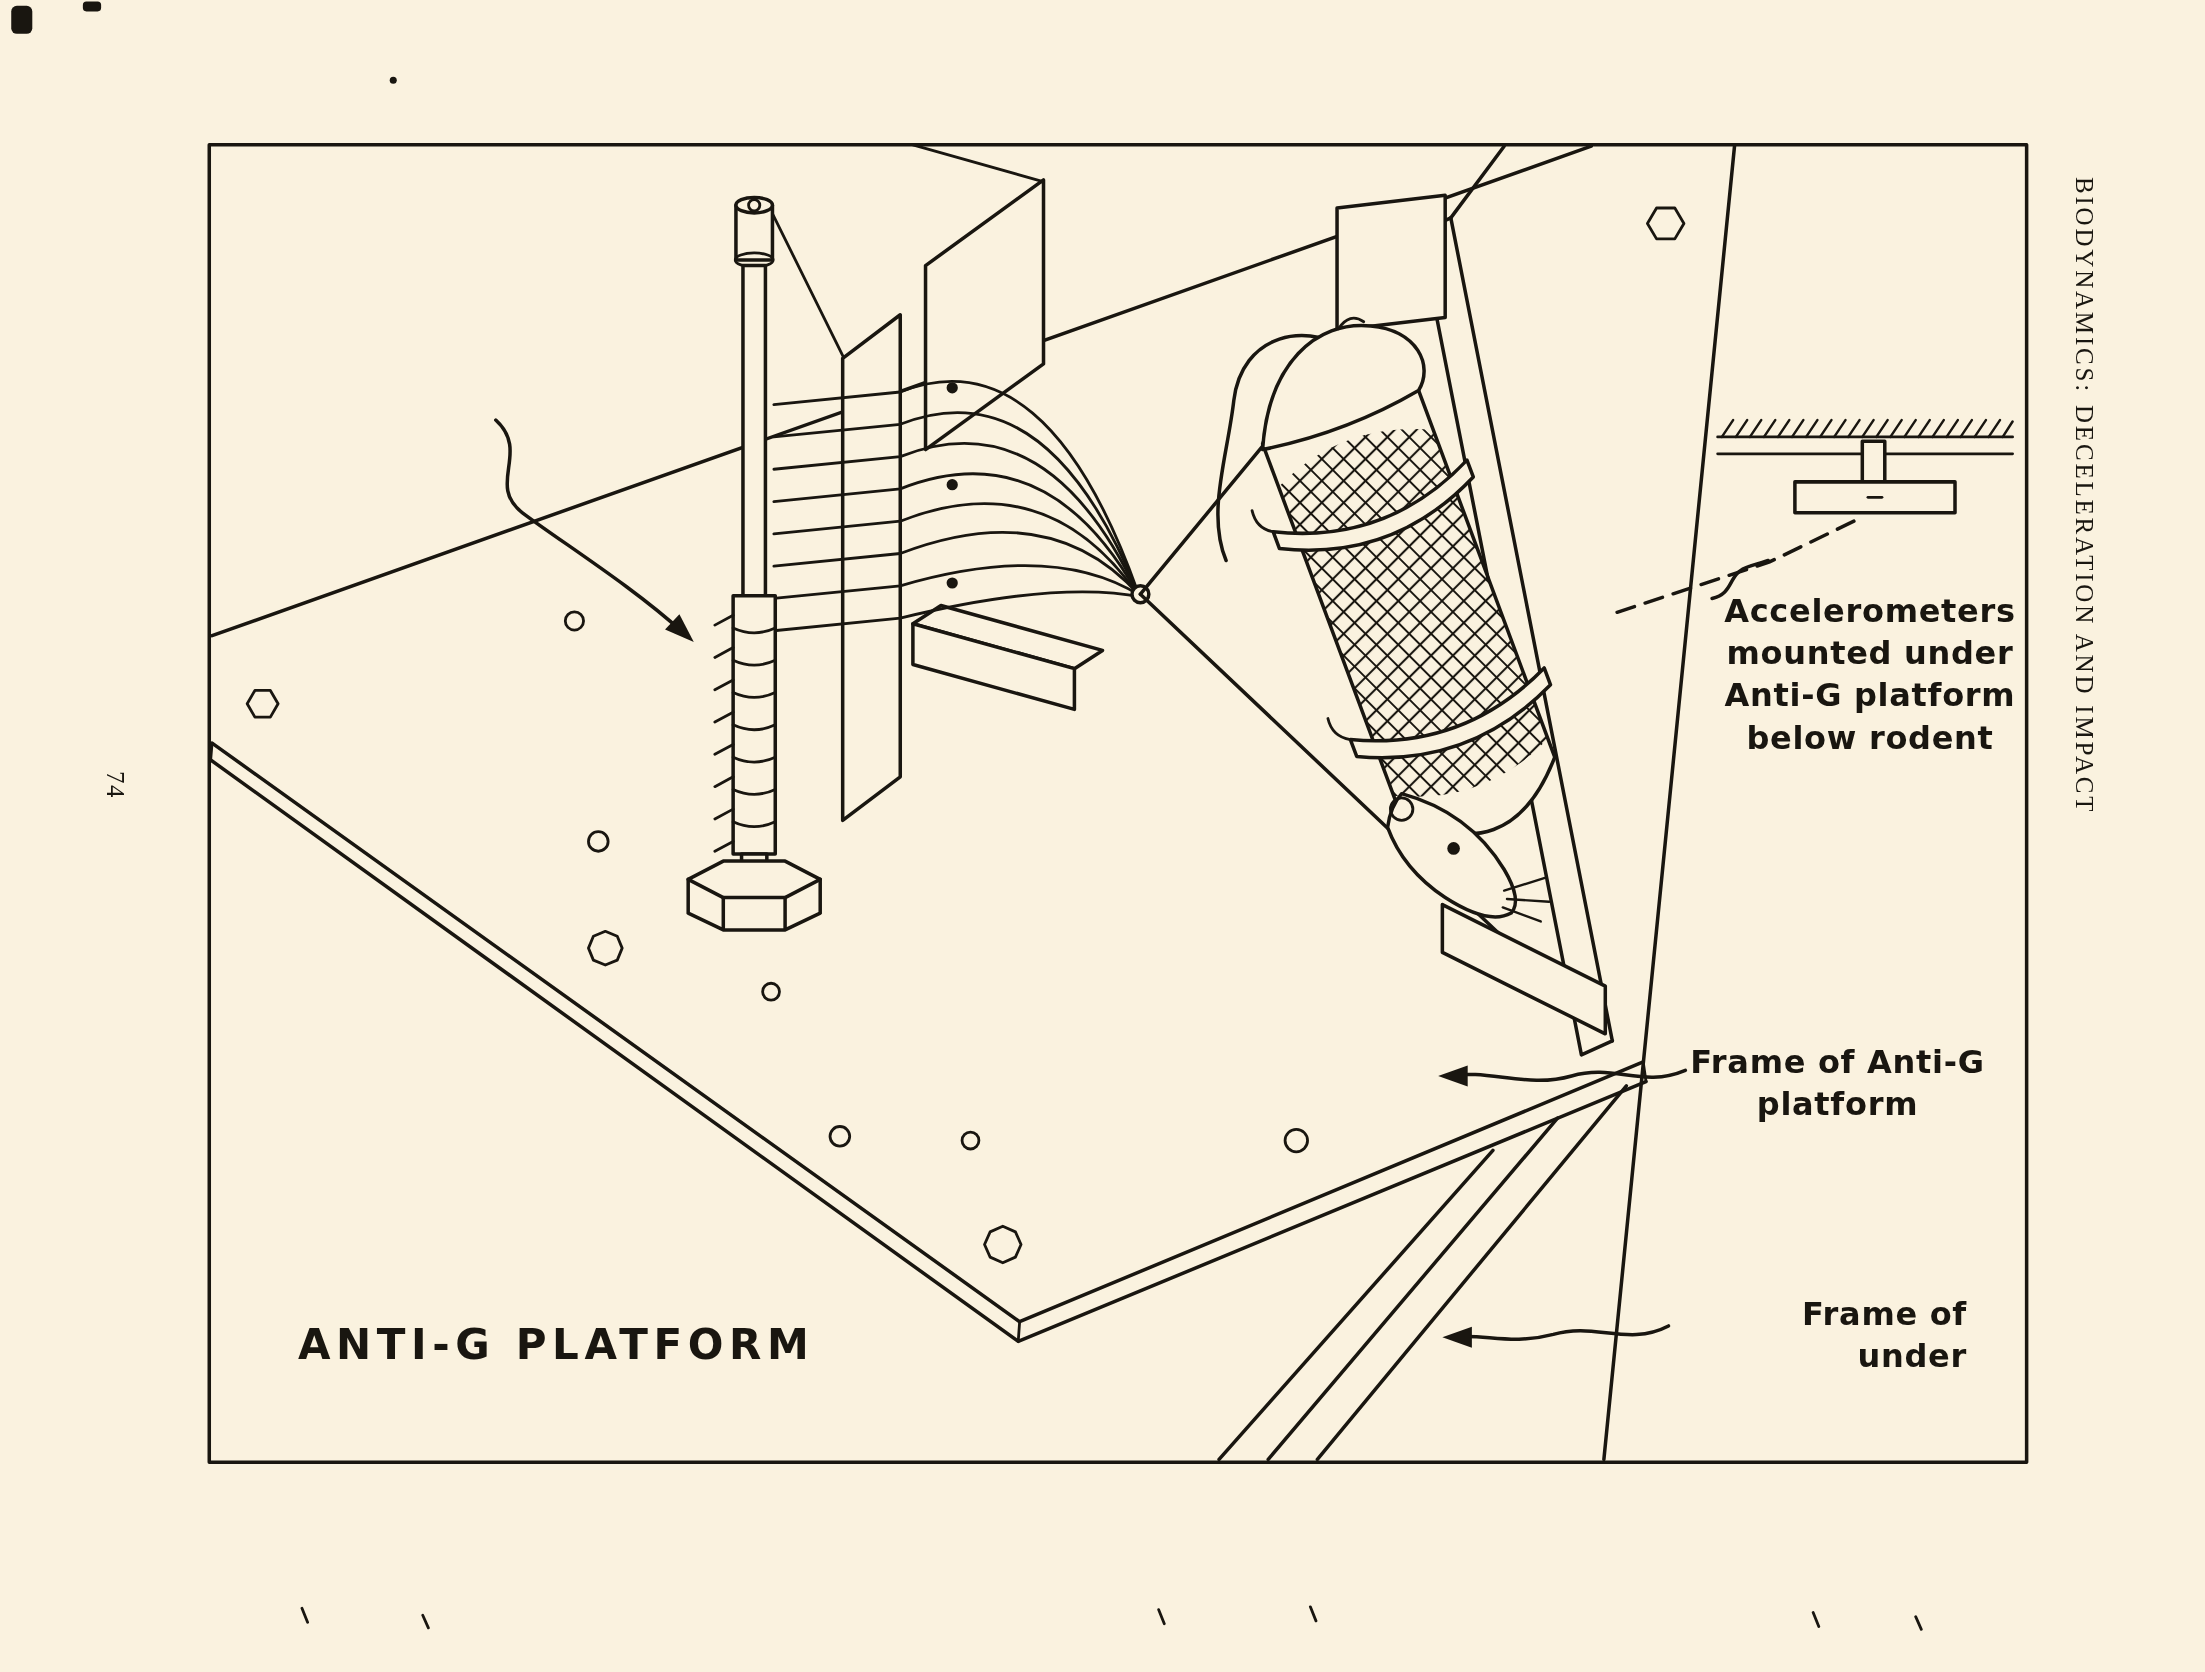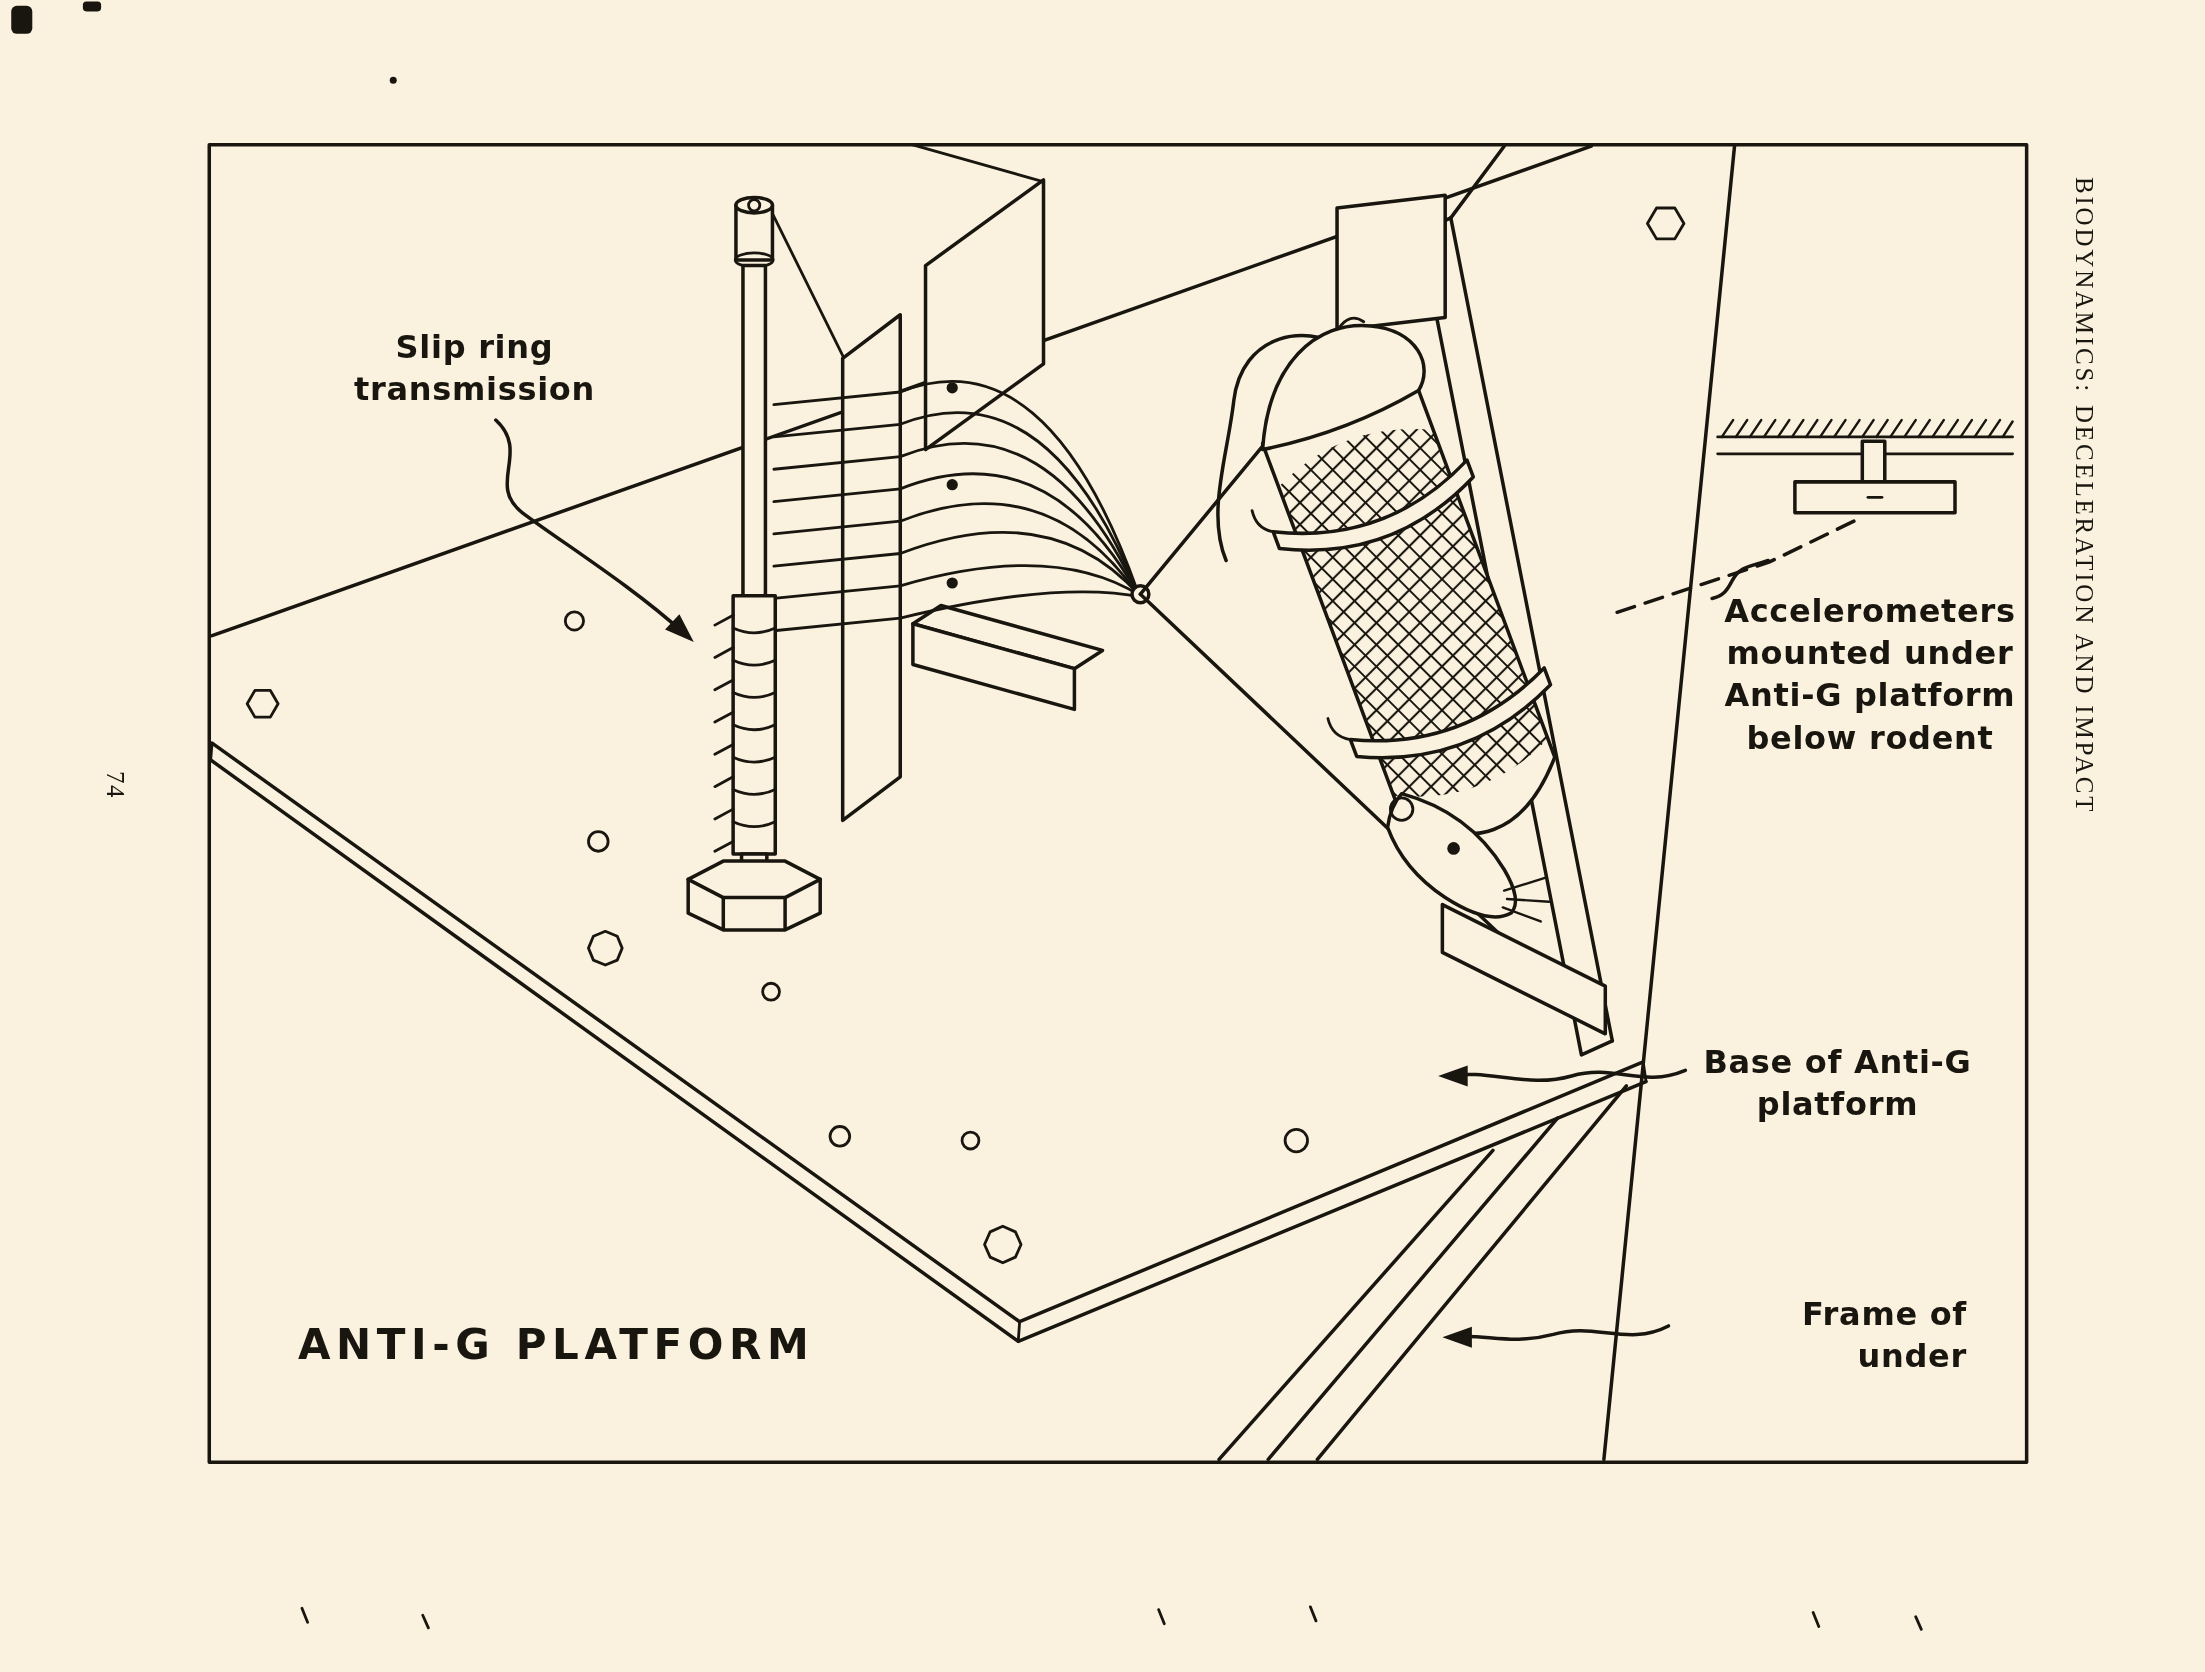--- a/index.html
+++ b/index.html
@@ -153,32 +153,31 @@
       <polygon class="solid" points="0,0 -42,-15 -42,15" transform="translate(988,914) rotate(43)"></polygon>
       <path class="ln" d="M2438 852 C2472 844 2458 816 2492 806 C2504 802 2512 800 2518 798"></path>
       <path class="ln" d="M2400 1524 C2338 1550 2300 1514 2238 1532 C2176 1550 2120 1522 2062 1532"></path>
       <polygon class="solid" points="0,0 -42,-15 -42,15" transform="translate(2048,1532) rotate(180)"></polygon>
       <path class="ln" d="M2376 1888 C2318 1918 2272 1882 2212 1900 C2152 1916 2112 1898 2068 1904"></path>
       <polygon class="solid" points="0,0 -42,-15 -42,15" transform="translate(2054,1904) rotate(180)"></polygon>
     </g>
   </svg>
 
   <div class="label lbl-slip">
-    <div>Slip ring transmission</div>
   </div>
 
   <div class="label lbl-accel">
     <div>Accelerometers</div>
     <div>mounted under</div>
     <div>Anti-G platform</div>
     <div>below rodent</div>
   </div>
 
   <div class="label lbl-base">
-    <div>Base of Anti-G</div>
+    <div>Frame of Anti-G</div>
     <div>platform</div>
   </div>
 
   <div class="label lbl-frame">
     <div>Frame of</div>
     <div>under</div>
   </div>
 
   <div class="fig-title">ANTI-G PLATFORM</div>
 

